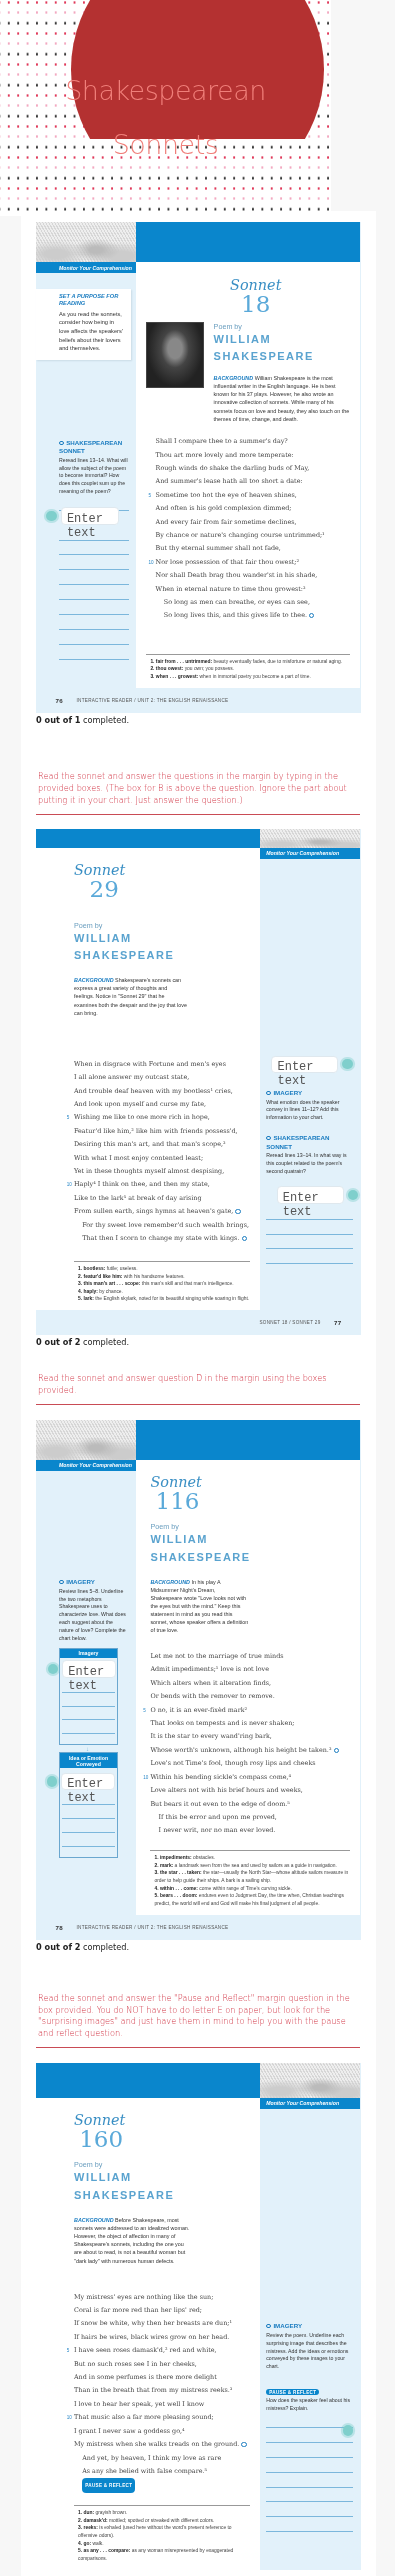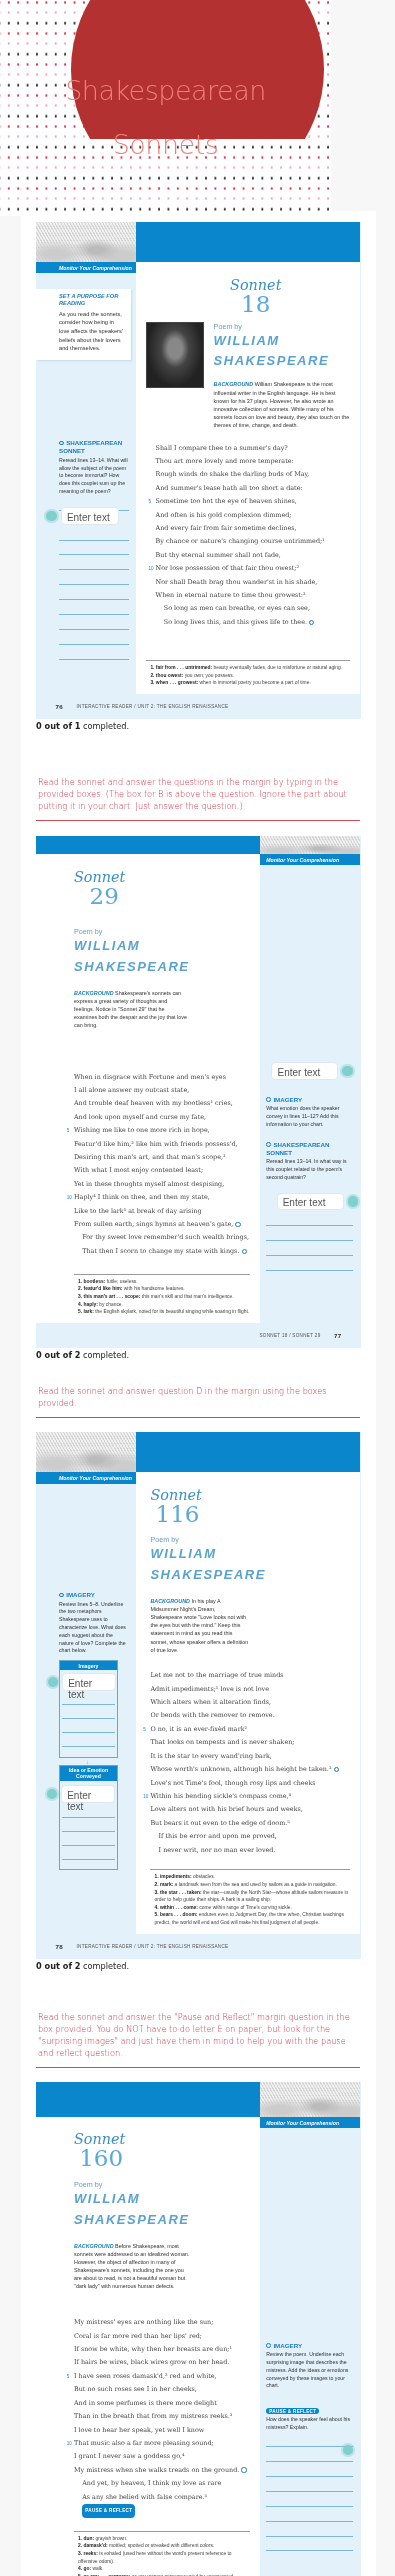--- a/index.html
+++ b/index.html
@@ -46,21 +46,21 @@
   }
   .mon-bar {
     background: #0a86cc; color: #fff; font-style: italic; font-weight: bold;
     font-size: 5.2px; padding: 2.6px 0 2.6px 23px; height: 11.3px;
   }
   .blue-band { height: 40px; background: #0a86cc; }
   .sonnet-title { text-align: center; color: #3a8fc4; font-family: "DejaVu Serif", serif; }
   .sonnet-title .word { font-style: italic; font-size: 14.4px; display: block; }
   .sonnet-title .num { font-size: 23px; color: #5aa9d9; display: block; line-height: 1; }
   .poem-by { color: #6a9ebf; font-size: 7.2px; margin-top: 9.3px; }
-  .author { color: #5aa3cf; font-weight: bold; font-size: 13px; letter-spacing: 1.5px; line-height: 1.6; font-style: italic; }
+  .author { color: #5aa3cf; font-weight: bold; font-size: 11px; letter-spacing: 1.5px; line-height: 1.6; }
   .background { font-size: 5.4px; line-height: 1.5; color: #333; margin-top: 8.2px; }
   .background b { color: #1a7cc0; font-style: italic; }
   .poem { font-family: "DejaVu Serif", serif; font-size: 6.4px; line-height: 13.4px; color: #444; margin-top: 12.4px; position: relative; }
   .poem .ln { position: relative; }
   .poem .indent { padding-left: 8.2px; }
   .poem .lnum { position: absolute; left: -7.2px; font-size: 4.6px; color: #2a88c8; font-family: "Liberation Sans", sans-serif; }
   .tag-circle { display: inline-block; width: 5.2px; height: 5.2px; border: 1px solid #1a7cc0; border-radius: 50%; vertical-align: middle; margin-left: 2.1px; }
   .footnotes { border-top: 0.5px solid #999; margin-top: 12.4px; padding-top: 3.1px; font-size: 4.9px; line-height: 1.55; color: #444; padding-left: 4.1px; }
   .footnotes b { color: #222; }
   .page-footer { height: 25px; display: flex; align-items: center; padding: 0 19.6px; font-size: 4.6px; color: #555; letter-spacing: 0.3px; }
@@ -70,21 +70,21 @@
   .mq { padding: 0 7.2px 0 23px; }
   .mq-head { color: #1a7cc0; font-weight: bold; font-size: 6.2px; line-height: 1.3; margin-top: 12.4px; }
   .mq-head .badge { display: inline-block; width: 4.6px; height: 4.6px; border: 1px solid #1a7cc0; border-radius: 50%; margin-right: 2.6px; }
   .mq-body { font-size: 5.2px; line-height: 1.5; color: #333; margin-top: 1.5px; }
   .purpose { margin: 15.5px 5.2px 0 0; background: #fff; padding: 4.1px 7.2px 7.2px 23px; box-shadow: 1px 1px 1.5px #c9dbe6; }
   .purpose h4 { color: #1a7cc0; font-style: italic; font-size: 5.7px; line-height: 1.3; }
   .purpose p { font-size: 5.7px; line-height: 1.5; color: #333; margin-top: 2.1px; }
   .rule-line { height: 0.5px; background: #7bb7dc; margin: 14.4px 7.2px 0 23px; }
   .enter-wrap { position: relative; height: 18.5px; margin: 4.1px 0 0 10.3px; display: flex; align-items: center; }
   .enter-dot { width: 10.3px; height: 10.3px; border-radius: 50%; background: #7fcfcc; box-shadow: 0 0 0 2.1px rgba(110,200,196,.35); flex: none; }
-  .enter-box { width: 58px; height: 17.5px; border-radius: 4.1px; background: #fff; border: 0.5px solid #dfe8ee; margin-left: 4.1px; font-size: 10px; color: #555; padding: 3.6px 5.2px; font-family: Liberation Sans, sans-serif; font-weight: 300; }
+  .enter-box { width: 58px; height: 17.5px; border-radius: 4.1px; background: #fff; border: 0.5px solid #dfe8ee; margin-left: 4.1px; font-size: 12px; color: #555; padding: 3.6px 5.2px; font-family: Liberation Mono, monospace; font-weight: 300; }
   .enter-wrap.rev { flex-direction: row-reverse; justify-content: flex-end; }
   .enter-wrap.rev .enter-box { margin: 0 4.1px 0 0; }
   .progress { font-family: "DejaVu Sans", sans-serif; font-size: 8.2px; color: #222; padding: 2.1px 0 0; }
   .progress b { font-weight: bold; }
   .chart-box { width: 49px; border: 0.5px solid #6aa7cf; background: #e2f1fa; margin-left: 23px; }
   .chart-box .hd { background: #0a86cc; color: #fff; font-size: 5.2px; font-weight: bold; text-align: center; padding: 1.5px 0; }
   .chart-box .ln2 { height: 0.5px; background: #7bb7dc; margin: 13.4px 2.1px 0; }
   .portrait { width: 58px; height: 66px; background: radial-gradient(ellipse at 50% 40%, #888 0 18%, #444 35%, #222 70%); border: 1px solid #444; }
   .pause-badge { display: inline-block; background: #0a86cc; color: #fff; font-size: 4.6px; font-weight: bold; padding: 0.5px 3.1px; border-radius: 4.1px; letter-spacing: 0.3px; font-family: "Liberation Sans", sans-serif; }
 </style>

